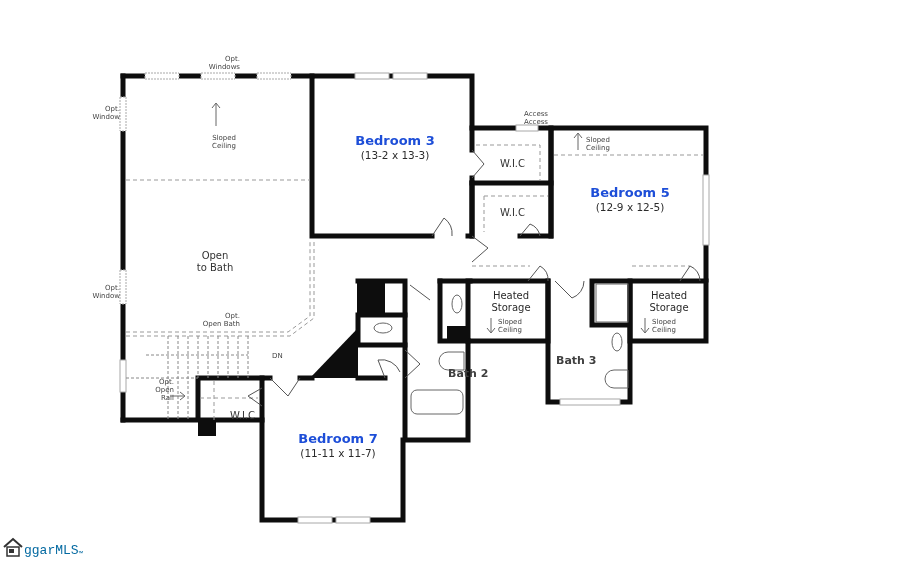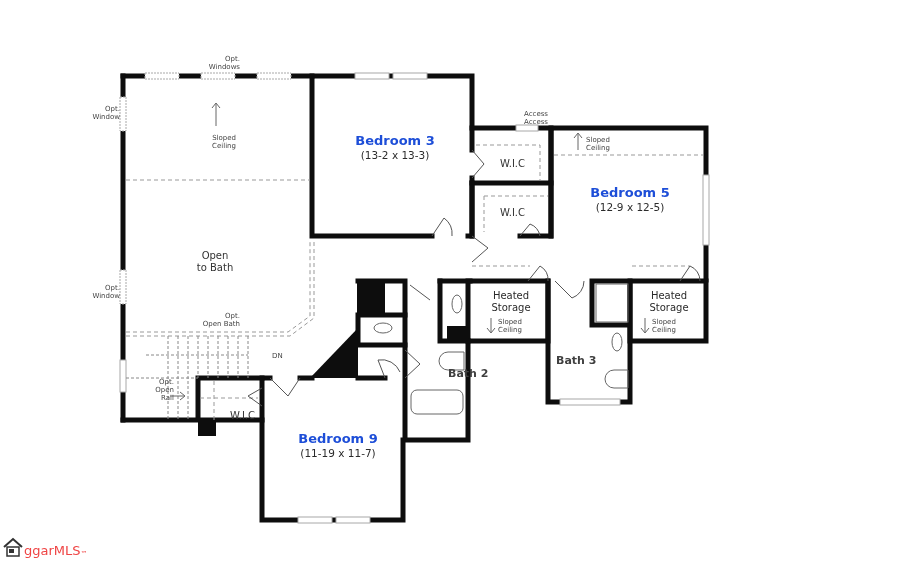--- a/index.html
+++ b/index.html
@@ -5,21 +5,21 @@
   html, body { margin: 0; padding: 0; background: #ffffff; }
   body { width: 900px; height: 562px; position: relative; overflow: hidden; font-family: "DejaVu Sans", sans-serif; color: #2a2a2a; }
   #plan { position: absolute; left: 0; top: 0; width: 900px; height: 562px; }
   .lbl { position: absolute; text-align: center; white-space: nowrap; line-height: 1.15; color: #333; }
   .room-name { font-size: 13px; font-weight: 600; color: #1d4ed8; }
   .room-dim { font-size: 10.5px; color: #2b2b2b; }
   .small { font-size: 7px; color: #444; text-align: right; }
   .mid { font-size: 10px; color: #333; }
   .bath { font-size: 11px; font-weight: 600; color: #404040; }
   .storage { font-size: 10px; color: #2b2b2b; }
-  .logo { position: absolute; left: 2px; top: 536px; display: flex; align-items: flex-end; font-size: 13px; color: #ef4444; }
+  .logo { position: absolute; left: 2px; top: 536px; display: flex; align-items: flex-end; font-size: 13px; color: #0369a1; font-family: Liberation Mono, monospace; }
   .logo .tm { font-size: 7px; vertical-align: super; }
 </style>
 </head>
 <body>
 
 <svg id="plan" viewBox="0 0 900 562" xmlns="http://www.w3.org/2000/svg">
   <g fill="none" stroke="#0d0d0d" stroke-width="5" stroke-linecap="square">
 
     <path d="M123 76 H312"></path>
     <path d="M123 76 V420"></path>
@@ -122,22 +122,22 @@
 
 <div class="lbl" style="left:340px;top:134px;width:110px;">
   <div class="room-name">Bedroom 3</div>
   <div class="room-dim">(13-2 x 13-3)</div>
 </div>
 <div class="lbl" style="left:575px;top:186px;width:110px;text-align:center;">
   <div class="room-name">Bedroom 5</div>
   <div class="room-dim">(12-9 x 12-5)</div>
 </div>
 <div class="lbl" style="left:283px;top:432px;width:110px;">
-  <div class="room-name">Bedroom 9</div>
-  <div class="room-dim">(11-19 x 11-7)</div>
+  <div class="room-name">Bedroom 7</div>
+  <div class="room-dim">(11-11 x 11-7)</div>
 </div>
 <div class="lbl mid" style="left:170px;top:250px;width:90px;">
   <div>Open</div>
   <div>to Bath</div>
 </div>
 <div class="lbl bath" style="left:408px;top:368px;margin-left:40px;">Bath 2</div>
 <div class="lbl bath" style="left:556px;top:355px;">Bath 3</div>
 <div class="lbl storage" style="left:478px;top:290px;width:66px;">
   <div>Heated</div>
   <div>Storage</div>

